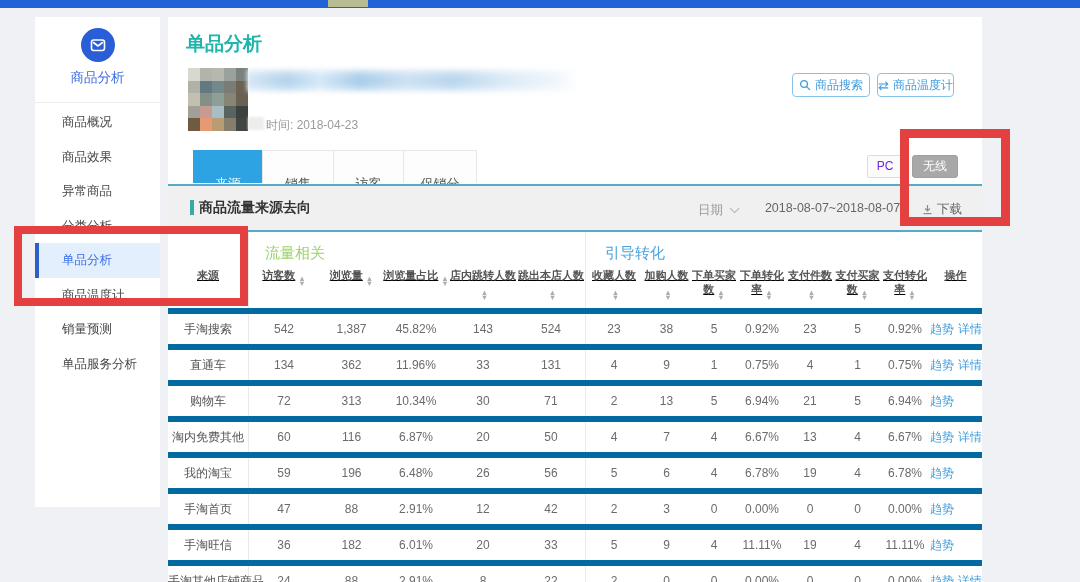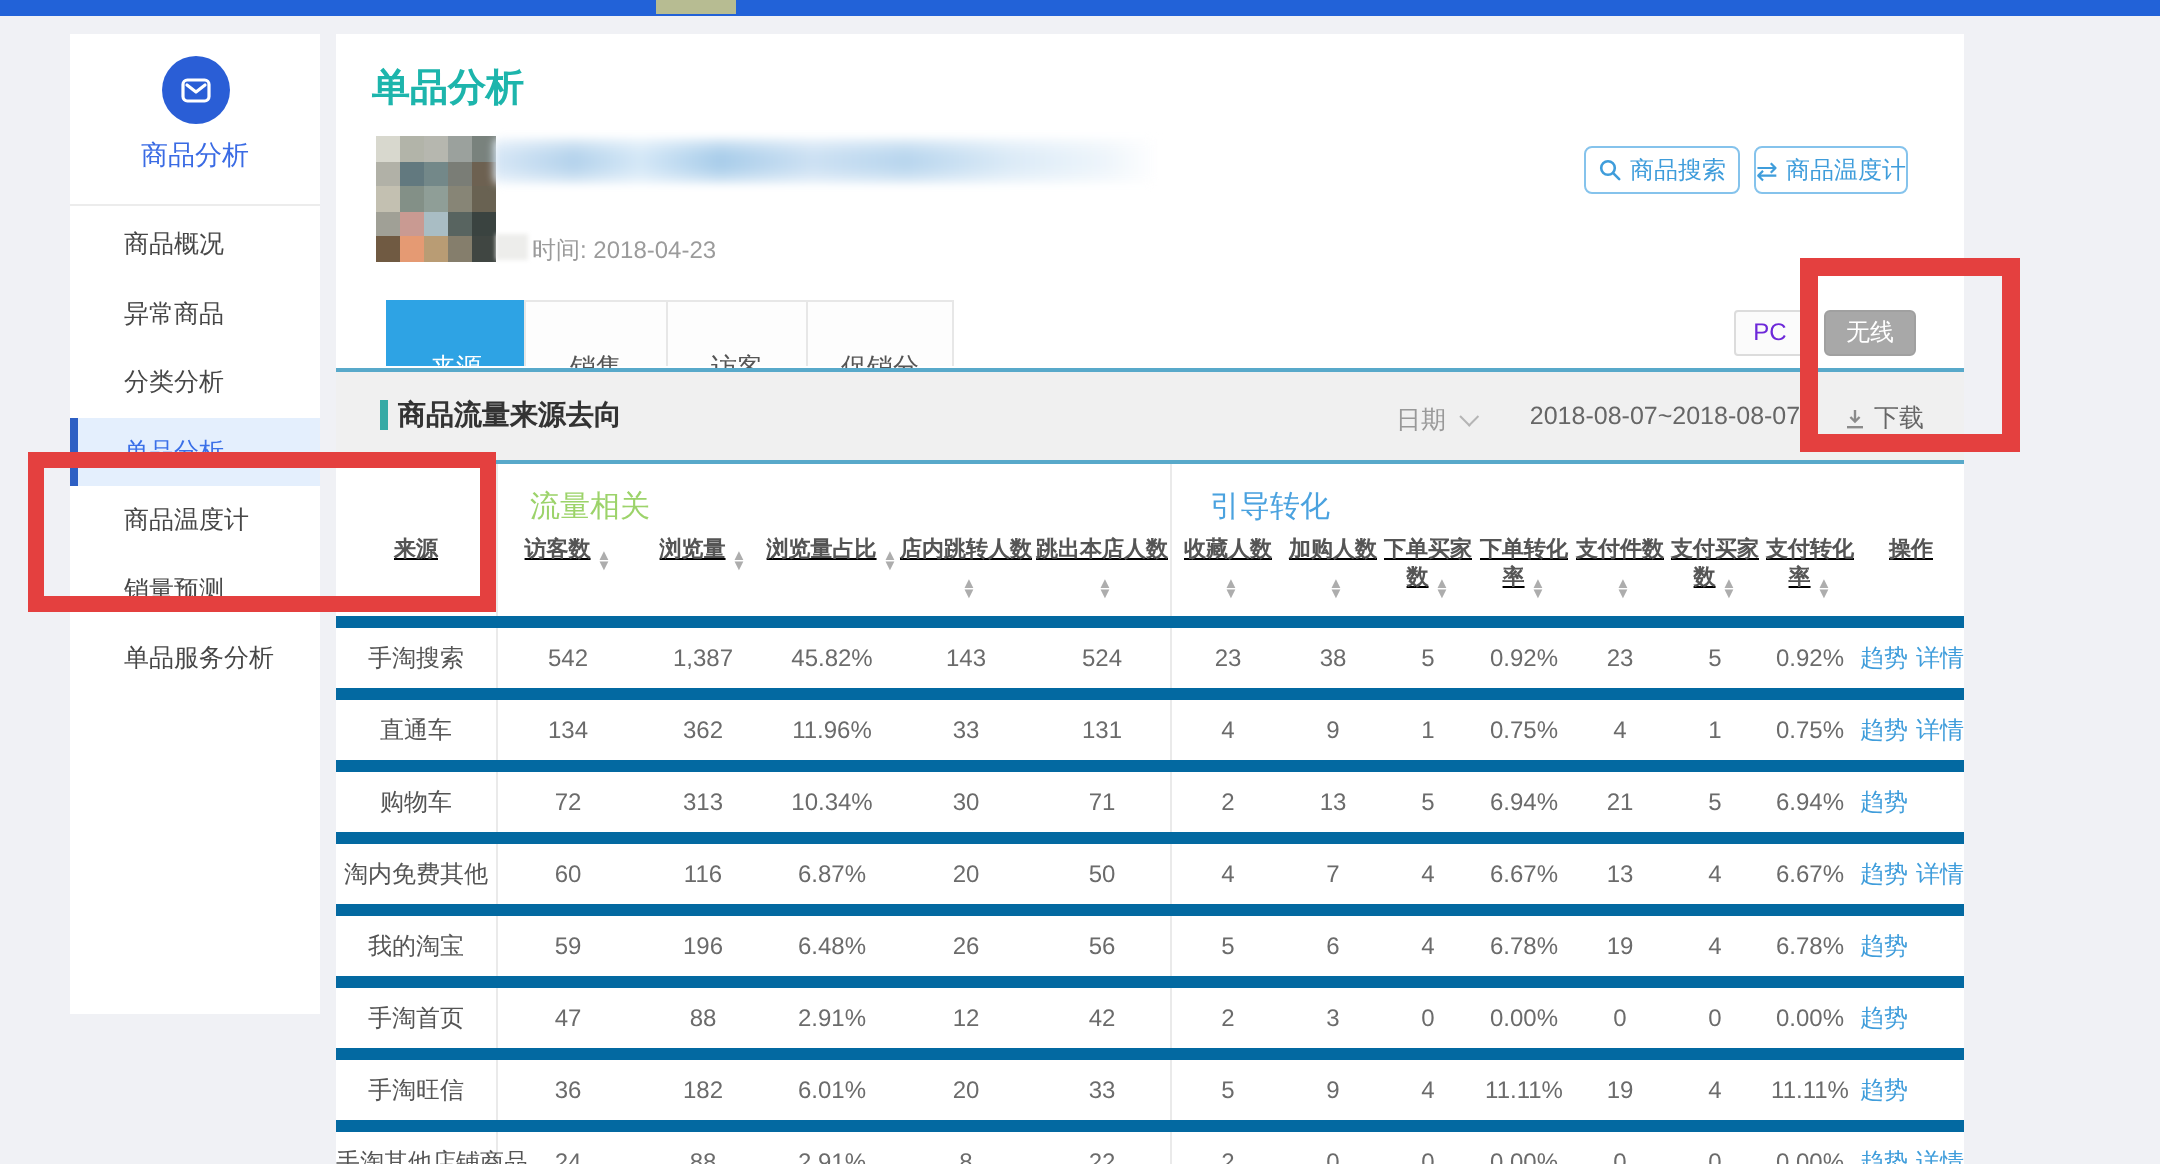--- a/index.html
+++ b/index.html
@@ -89,20 +89,21 @@
     <div class="logo-circle">
       <svg width="18" height="18" viewBox="0 0 18 18" fill="none">
         <rect x="2.5" y="4" width="13" height="10.5" rx="2.2" stroke="#ffffff" stroke-width="1.6"></rect>
         <path d="M4.5 6.5 L9 10 L13.5 6.5" stroke="#ffffff" stroke-width="1.6" fill="none" stroke-linecap="round" stroke-linejoin="round"></path>
       </svg>
     </div>
     <div class="brand">商品分析</div>
     <div class="side-divider"></div>
     <nav class="menu" id="menu">
         <div class="menu-item">商品概况</div>
+        <div class="menu-item">商品效果</div>
         <div class="menu-item">异常商品</div>
         <div class="menu-item">分类分析</div>
         <div class="menu-item active">单品分析</div>
         <div class="menu-item">商品温度计</div>
         <div class="menu-item">销量预测</div>
         <div class="menu-item">单品服务分析</div>
       </nav>
   </aside>
 
   <main class="main">

